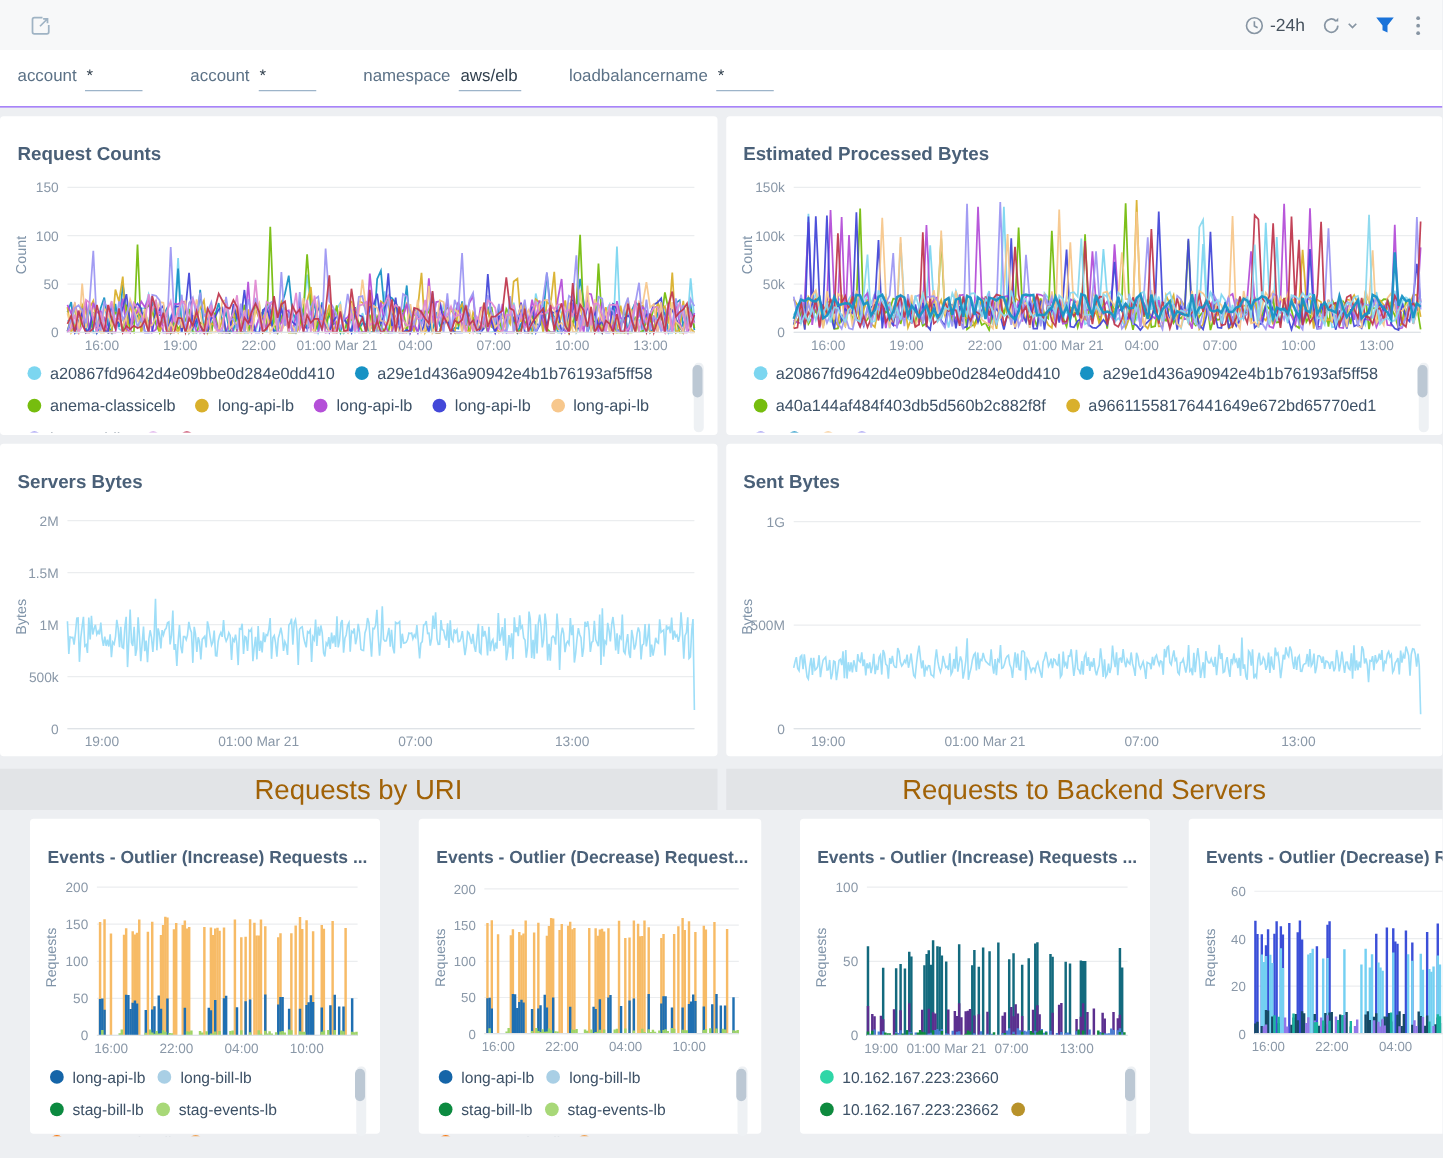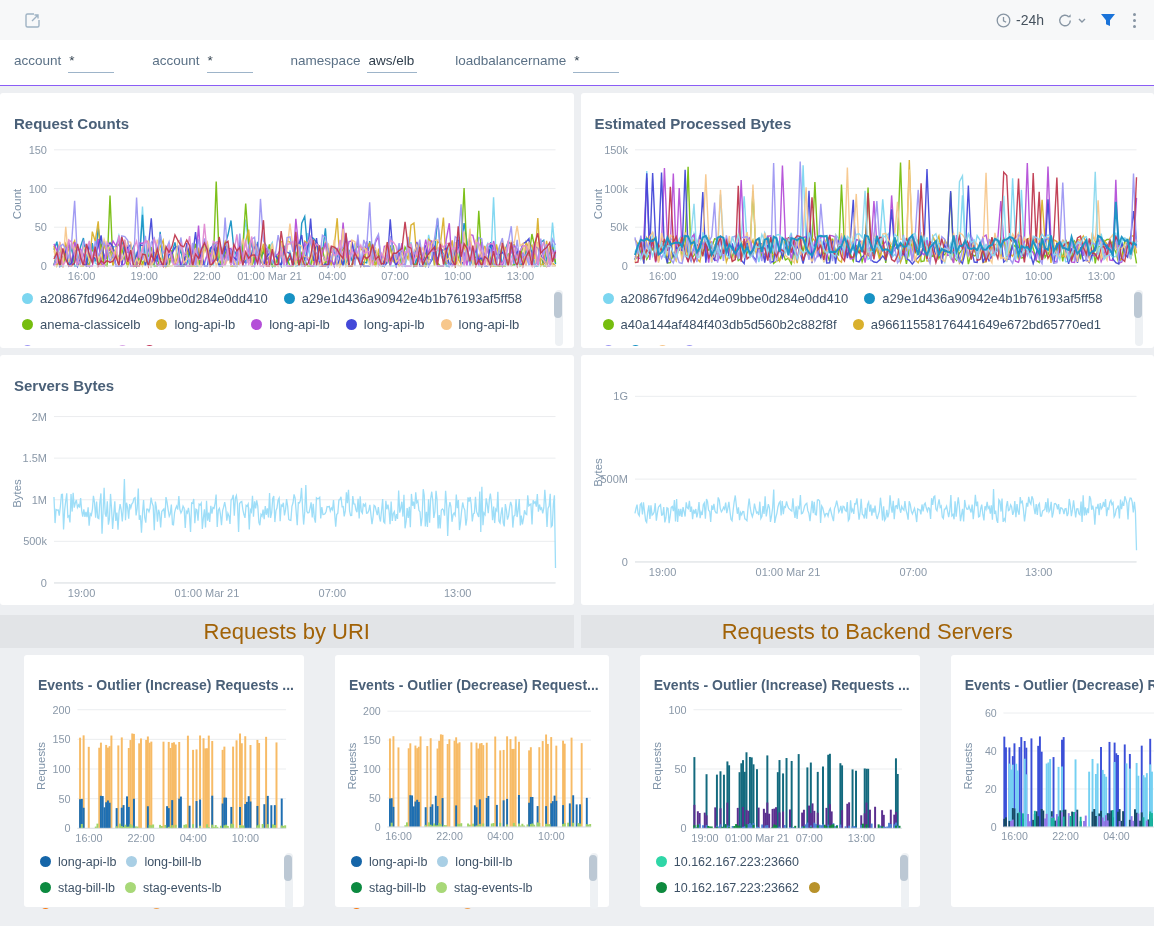--- a/index.html
+++ b/index.html
@@ -277,20 +277,21 @@
           <text x="71.61" y="201" text-anchor="middle" fill="#8a98a8" font-size="11">19:00</text>
           <text x="197.10999999999999" y="201" text-anchor="middle" fill="#8a98a8" font-size="11">01:00 Mar 21</text>
           <text x="322.61" y="201" text-anchor="middle" fill="#8a98a8" font-size="11">07:00</text>
           <text x="448.11" y="201" text-anchor="middle" fill="#8a98a8" font-size="11">13:00</text>
           <text transform="translate(11 97.5) rotate(-90)" text-anchor="middle" fill="#7f93a8" font-size="11.5">Bytes</text>
           <polyline points="44.0,101.0 45.1,127.1 46.1,113.6 47.2,114.1 48.3,113.9 49.3,119.7 50.4,110.5 51.5,98.6 52.5,98.4 53.6,133.5 54.7,114.2 55.7,105.7 56.8,97.4 57.9,120.9 59.0,119.8 60.0,126.4 61.1,98.0 62.2,115.6 63.2,96.7 64.3,111.6 65.4,106.8 66.4,103.9 67.5,111.5 68.6,109.0 69.6,111.6 70.7,102.1 71.8,115.1 72.8,120.7 73.9,113.3 75.0,120.8 76.0,115.8 77.1,121.2 78.2,111.4 79.2,129.7 80.3,117.7 81.4,119.3 82.5,113.1 83.5,99.8 84.6,106.7 85.7,121.7 86.7,105.5 87.8,121.9 88.9,122.6 89.9,106.7 91.0,97.4 92.1,137.7 93.1,117.5 94.2,91.7 95.3,118.0 96.3,120.8 97.4,105.4 98.5,128.7 99.5,123.1 100.6,97.9 101.7,113.4 102.7,132.9 103.8,118.8 104.9,105.3 105.9,124.9 107.0,116.5 108.1,133.7 109.2,115.2 110.2,108.2 111.3,113.9 112.4,125.5 113.4,112.6 114.5,83.0 115.6,124.3 116.6,106.7 117.7,111.6 118.8,122.7 119.8,108.1 120.9,112.0 122.0,107.9 123.0,106.7 124.1,102.3 125.2,101.6 126.2,119.5 127.3,112.3 128.4,92.5 129.4,123.8 130.5,119.3 131.6,136.7 132.7,116.1 133.7,104.0 134.8,121.3 135.9,126.6 136.9,113.2 138.0,113.2 139.1,115.8 140.1,112.1 141.2,101.5 142.3,107.3 143.3,109.9 144.4,134.3 145.5,105.5 146.5,111.0 147.6,125.6 148.7,113.8 149.7,117.4 150.8,131.5 151.9,115.5 152.9,114.3 154.0,113.0 155.1,121.9 156.1,101.1 157.2,106.2 158.3,113.8 159.4,120.2 160.4,117.9 161.5,108.5 162.6,128.5 163.6,128.8 164.7,116.9 165.8,112.4 166.8,110.1 167.9,113.5 169.0,100.1 170.0,113.3 171.1,117.0 172.2,114.5 173.2,110.1 174.3,112.3 175.4,131.9 176.4,115.2 177.5,117.0 178.6,111.8 179.6,118.7 180.7,136.1 181.8,106.9 182.9,107.3 183.9,103.0 185.0,127.2 186.1,113.2 187.1,113.9 188.2,124.7 189.3,108.1 190.3,109.0 191.4,107.1 192.5,132.9 193.5,122.4 194.6,113.4 195.7,131.5 196.7,104.9 197.8,124.7 198.9,116.6 199.9,125.9 201.0,109.9 202.1,117.7 203.1,111.7 204.2,112.4 205.3,107.3 206.3,98.5 207.4,131.1 208.5,114.2 209.6,112.4 210.6,118.2 211.7,129.3 212.8,114.7 213.8,111.2 214.9,106.2 216.0,112.4 217.0,124.8 218.1,117.3 219.2,120.1 220.2,127.9 221.3,104.0 222.4,102.7 223.4,98.9 224.5,119.8 225.6,102.0 226.6,99.6 227.7,108.2 228.8,136.0 229.8,107.5 230.9,106.1 232.0,105.5 233.1,113.8 234.1,118.3 235.2,121.9 236.3,109.4 237.3,110.3 238.4,108.1 239.5,133.6 240.5,113.6 241.6,115.8 242.7,99.7 243.7,120.7 244.8,105.4 245.9,112.5 246.9,104.4 248.0,110.2 249.1,126.3 250.1,129.2 251.2,118.4 252.3,120.2 253.3,113.7 254.4,123.1 255.5,110.0 256.5,118.8 257.6,112.3 258.7,121.5 259.8,97.0 260.8,121.9 261.9,116.6 263.0,102.3 264.0,100.0 265.1,126.1 266.2,114.6 267.2,112.0 268.3,104.3 269.4,102.1 270.4,125.3 271.5,109.0 272.6,110.2 273.6,106.7 274.7,119.4 275.8,113.9 276.8,103.1 277.9,110.1 279.0,123.5 280.0,124.2 281.1,124.4 282.2,110.4 283.3,106.8 284.3,98.4 285.4,102.1 286.5,116.8 287.5,129.3 288.6,106.7 289.7,107.0 290.7,104.3 291.8,91.9 292.9,112.9 293.9,128.6 295.0,115.9 296.1,89.1 297.1,115.3 298.2,116.9 299.3,116.6 300.3,112.1 301.4,106.3 302.5,121.4 303.5,107.8 304.6,121.9 305.7,126.7 306.7,101.9 307.8,102.8 308.9,102.4 310.0,101.3 311.0,122.5 312.1,111.0 313.2,118.5 314.2,118.3 315.3,117.8 316.4,115.5 317.4,110.5 318.5,110.8 319.6,110.4 320.6,115.1 321.7,112.0 322.8,113.8 323.8,104.1 324.9,117.4 326.0,130.7 327.0,118.6 328.1,117.3 329.2,103.9 330.2,103.6 331.3,100.8 332.4,110.8 333.5,110.6 334.5,120.5 335.6,114.9 336.7,96.4 337.7,107.2 338.8,93.8 339.9,115.0 340.9,119.6 342.0,119.5 343.1,100.0 344.1,107.9 345.2,108.1 346.3,114.0 347.3,116.3 348.4,102.7 349.5,122.4 350.5,100.3 351.6,115.3 352.7,117.2 353.7,107.4 354.8,110.0 355.9,107.9 356.9,117.3 358.0,117.0 359.1,114.6 360.2,108.9 361.2,118.3 362.3,128.1 363.4,120.8 364.4,109.4 365.5,110.4 366.6,115.2 367.6,119.2 368.7,111.0 369.8,121.4 370.8,125.5 371.9,114.3 373.0,103.0 374.0,125.7 375.1,127.0 376.2,104.9 377.2,113.3 378.3,108.7 379.4,115.0 380.4,128.3 381.5,105.5 382.6,124.9 383.7,117.5 384.7,115.7 385.8,125.0 386.9,118.2 387.9,122.9 389.0,94.5 390.1,116.7 391.1,112.6 392.2,105.7 393.3,120.6 394.3,98.7 395.4,132.3 396.5,125.5 397.5,112.0 398.6,122.0 399.7,110.7 400.7,131.3 401.8,97.9 402.9,109.8 403.9,105.7 405.0,113.0 406.1,96.3 407.1,106.5 408.2,104.8 409.3,114.3 410.4,116.0 411.4,130.2 412.5,121.1 413.6,93.2 414.6,99.3 415.7,130.5 416.8,115.9 417.8,131.1 418.9,103.4 420.0,126.7 421.0,103.0 422.1,95.7 423.2,105.1 424.2,121.9 425.3,115.8 426.4,94.8 427.4,103.3 428.5,132.5 429.6,119.1 430.6,132.6 431.7,114.2 432.8,112.9 433.9,114.2 434.9,119.7 436.0,94.8 437.1,109.4 438.1,140.1 439.2,112.9 440.3,106.2 441.3,110.5 442.4,125.8 443.5,118.6 444.5,117.1 445.6,119.3 446.7,98.5 447.7,112.1 448.8,104.0 449.9,134.1 450.9,126.9 452.0,115.2 453.1,106.5 454.1,111.4 455.2,114.1 456.3,129.6 457.3,122.6 458.4,101.4 459.5,105.5 460.6,101.0 461.6,108.1 462.7,125.5 463.8,117.8 464.8,117.1 465.9,100.7 467.0,115.7 468.0,118.2 469.1,121.0 470.2,95.6 471.2,136.1 472.3,90.7 473.4,129.3 474.4,117.0 475.5,118.8 476.6,102.3 477.6,107.9 478.7,117.1 479.8,103.5 480.8,97.6 481.9,107.4 483.0,124.3 484.1,110.6 485.1,127.1 486.2,113.2 487.3,114.8 488.3,95.7 489.4,125.0 490.5,126.9 491.5,118.3 492.6,111.3 493.7,126.9 494.7,130.4 495.8,108.0 496.9,114.4 497.9,123.7 499.0,119.9 500.1,111.1 501.1,106.0 502.2,109.9 503.3,131.6 504.3,120.2 505.4,119.2 506.5,103.2 507.5,121.1 508.6,114.4 509.7,103.1 510.8,129.5 511.8,119.7 512.9,128.5 514.0,122.1 515.0,114.3 516.1,117.8 517.2,118.6 518.2,99.4 519.3,109.8 520.4,108.8 521.4,108.0 522.5,128.4 523.6,104.2 524.6,107.1 525.7,105.7 526.8,110.6 527.8,98.1 528.9,115.7 530.0,108.5 531.0,113.3 532.1,112.0 533.2,117.5 534.3,112.0 535.3,93.9 536.4,108.8 537.5,130.9 538.5,112.5 539.6,110.1 540.7,97.8 541.7,130.8 542.8,129.5 543.9,107.8 544.9,99.2 546.0,172.0" fill="none" stroke="#9edef8" stroke-width="1.3"></polyline>
           <line x1="44" x2="546" y1="187" y2="187" stroke="#dfe3e7"></line>
         </svg>
     </div>
     <div class="panel panel-md">
+      <div class="panel-title">Sent Bytes</div>
       <svg class="chart chart-md" viewBox="0 0 554 205">
           <line x1="44" x2="546" y1="187" y2="187" stroke="#ebedef" stroke-width="1"></line>
           <text x="37" y="191" text-anchor="end" fill="#8a98a8" font-size="11">0</text>
           <line x1="44" x2="546" y1="104.12962962962962" y2="104.12962962962962" stroke="#ebedef" stroke-width="1"></line>
           <text x="37" y="108.12962962962962" text-anchor="end" fill="#8a98a8" font-size="11">500M</text>
           <line x1="44" x2="546" y1="21.25925925925926" y2="21.25925925925926" stroke="#ebedef" stroke-width="1"></line>
           <text x="37" y="25.25925925925926" text-anchor="end" fill="#8a98a8" font-size="11">1G</text>
           <text x="71.61" y="201" text-anchor="middle" fill="#8a98a8" font-size="11">19:00</text>
           <text x="197.10999999999999" y="201" text-anchor="middle" fill="#8a98a8" font-size="11">01:00 Mar 21</text>
           <text x="322.61" y="201" text-anchor="middle" fill="#8a98a8" font-size="11">07:00</text>

